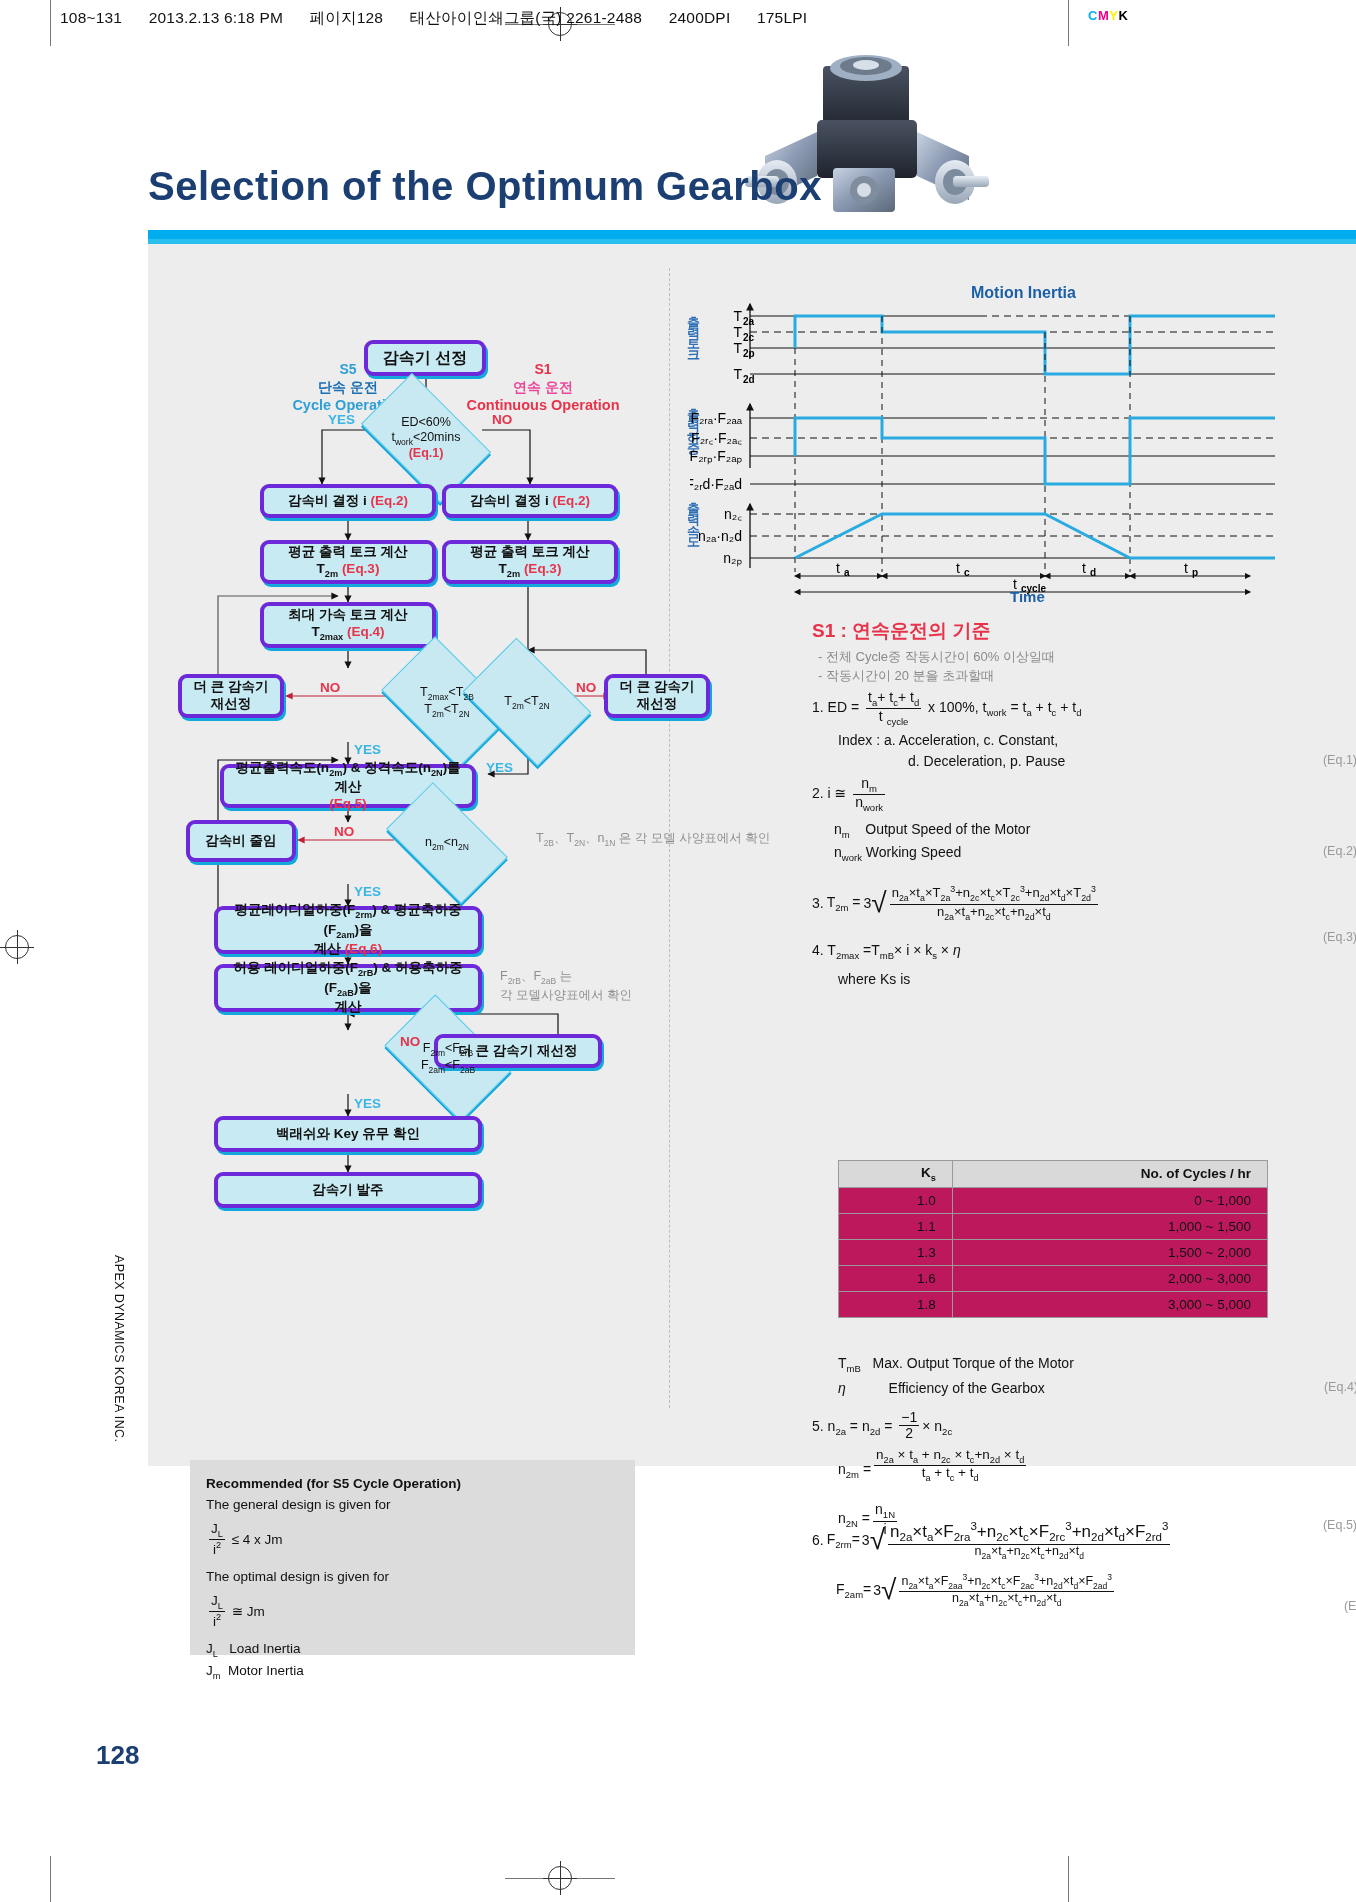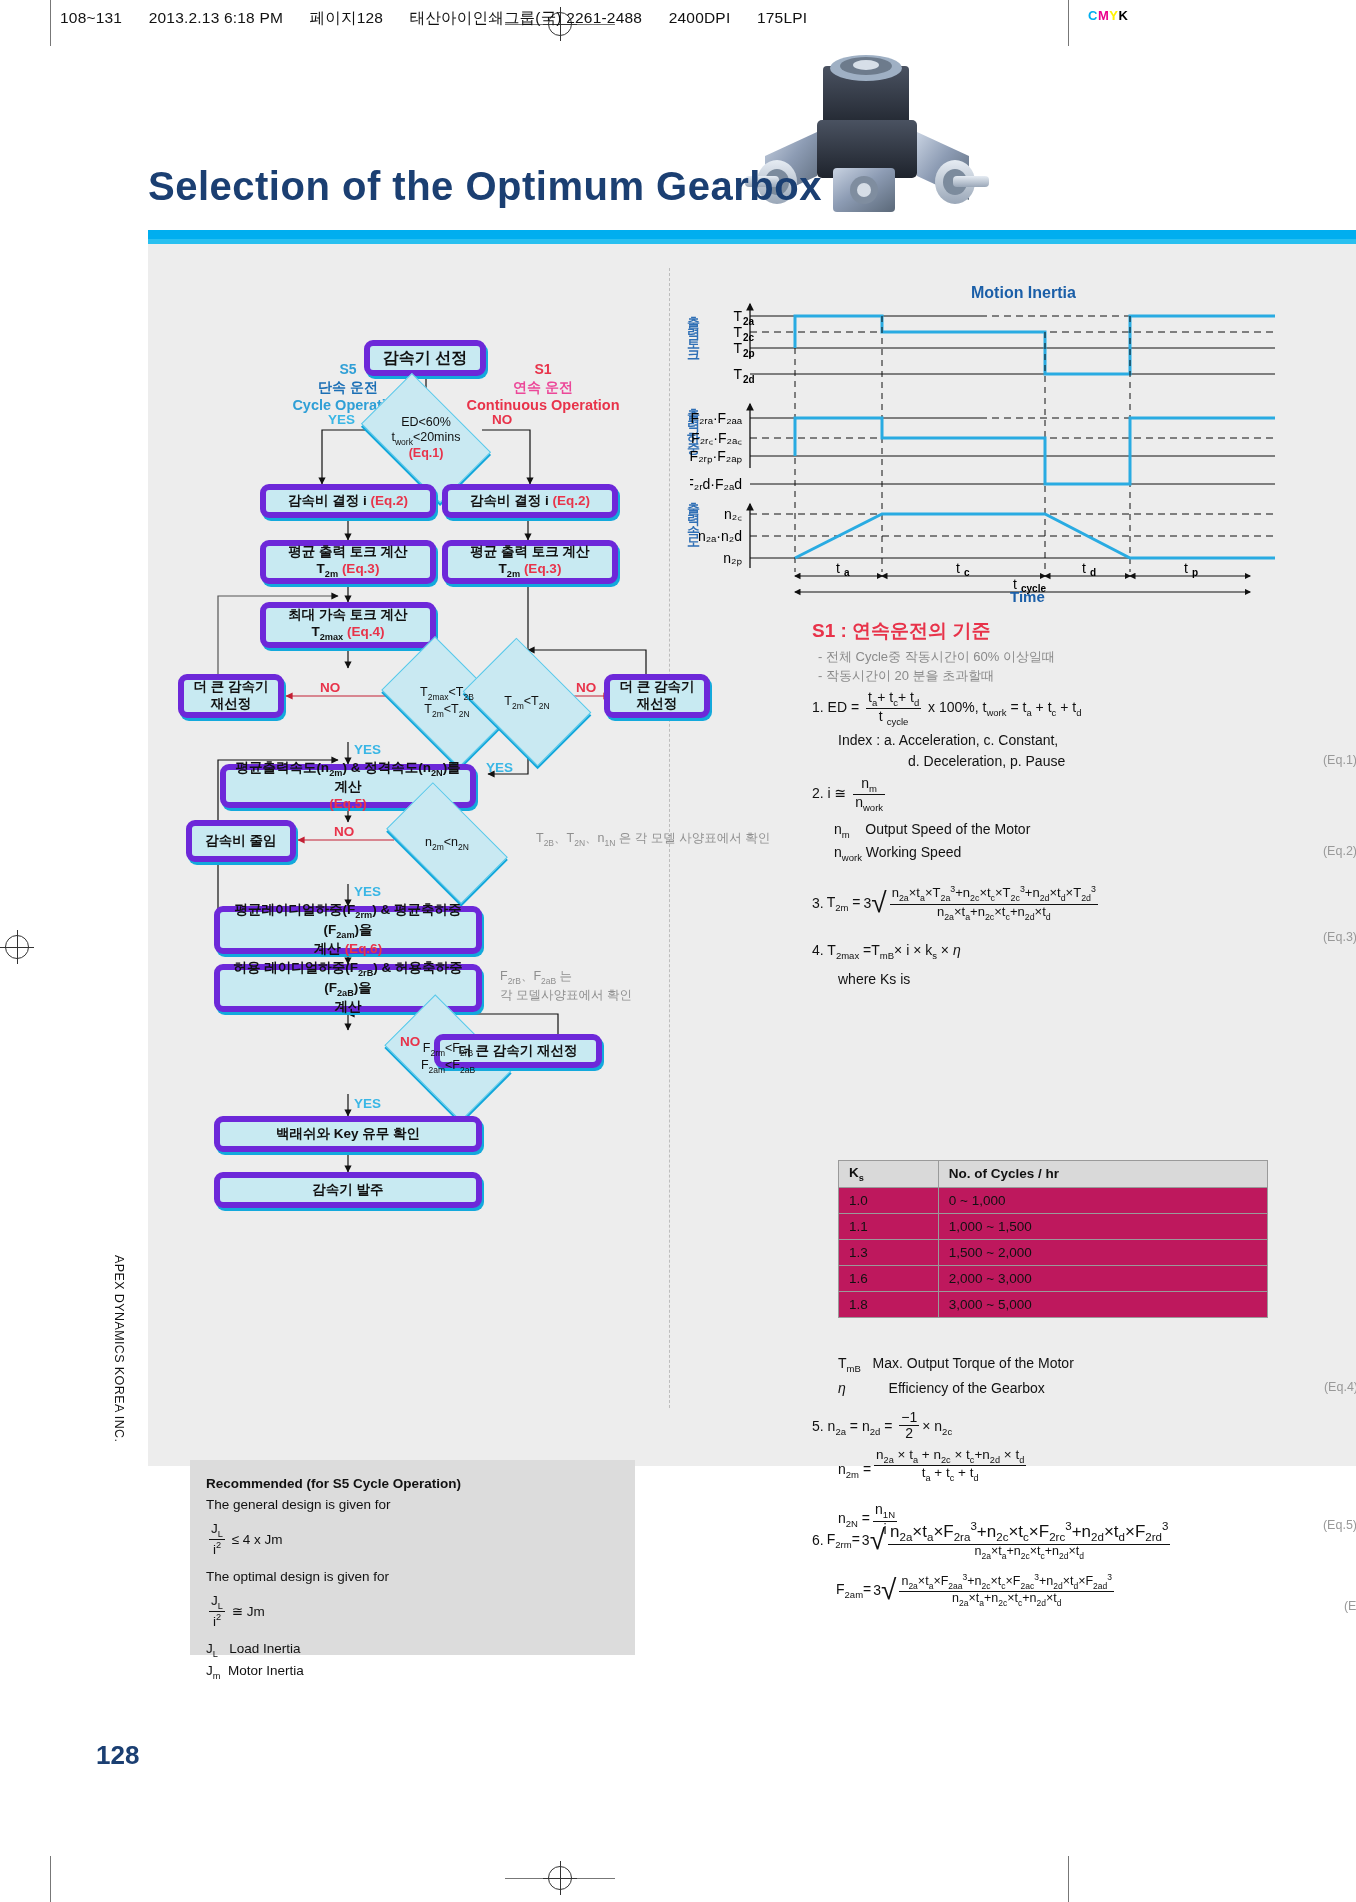--- a/index.html
+++ b/index.html
@@ -31,21 +31,21 @@
   .bluebar{position:absolute;left:148px;top:230px;width:1208px;height:9px;background:#00AEEF;}
   .bluebar2{position:absolute;left:148px;top:239px;width:1208px;height:5px;background:#29c0f0;}
   
   .gearbox{position:absolute;left:725px;top:48px;width:280px;height:185px;}
   
   .panel{position:absolute;left:148px;top:244px;width:1208px;height:1222px;background:#ededed;}
   .midrule{position:absolute;left:669px;top:268px;width:1px;height:1140px;
      border-left:1px dashed #bdbdbd;}
   
   .fc{position:absolute;left:148px;top:244px;width:520px;height:1220px;}
-  .node{position:absolute;background:#c8eaf2;border:6px solid #6d28d9;border-radius:9px;
+  .node{position:absolute;background:#c8eaf2;border:4px solid #6d28d9;border-radius:9px;
     box-shadow:2px 3px 0 #13a9dc;display:flex;align-items:center;justify-content:center;
     text-align:center;font-size:13.5px;font-weight:bold;color:#111;line-height:1.25;padding:3px 6px;}
   .node.big{font-size:16px;}
   .eq{color:#e8334a;font-weight:bold;}
   .dia{position:absolute;display:flex;align-items:center;justify-content:center;text-align:center;}
   .dia .shape{position:absolute;inset:0;background:#c9e9f2;
      transform:rotate(45deg);border:1px solid #56c8ea;
      box-shadow:2px 2px 0 #11a7db;}
   .dia .txt{position:relative;z-index:2;font-size:12.5px;line-height:1.2;color:#111;white-space:nowrap;}
   .lbl{position:absolute;font-size:13.5px;font-weight:bold;}
@@ -71,21 +71,21 @@
   .chartwrap{position:absolute;left:690px;top:296px;width:610px;height:300px;}
   .axlabel{position:absolute;font-size:13px;font-weight:bold;color:#2f6fb5;
     writing-mode:vertical-rl;text-orientation:upright;letter-spacing:-1px;}
   .timelbl{position:absolute;left:1010px;top:588px;font-size:15px;font-weight:bold;color:#1b5fa8;}
   .s1head{position:absolute;left:812px;top:618px;font-size:19px;font-weight:bold;color:#e8334a;}
   .s1sub{position:absolute;left:818px;top:648px;font-size:13px;color:#8a8a8a;line-height:1.45;}
   .eqs{position:absolute;left:812px;top:690px;width:545px;font-size:14px;line-height:1.5;}
   .eqn{position:relative;margin-bottom:6px;}
   .eqtag{color:#999;font-size:12.5px;position:absolute;right:0;}
   table.ks{position:absolute;left:838px;top:1160px;width:430px;border-collapse:collapse;font-size:13.5px;}
-  table.ks th, table.ks td{border:1px solid #9a9a9a;text-align:left;padding:4px 10px;height:26px;}
+  table.ks th, table.ks td{border:1px solid #9a9a9a;text-align:right;padding:4px 16px;height:26px;}
   table.ks th{background:#d9d9d9;font-weight:bold;}
   table.ks td{background:#be185d;}
   .rsign{display:inline-block;font-size:28px;line-height:.8;vertical-align:-8px;}
   
   .sidetext{position:absolute;left:112px;top:1255px;font-size:12.5px;letter-spacing:.4px;
     writing-mode:vertical-rl;color:#111;}
   .pageno{position:absolute;left:96px;top:1740px;font-size:26px;font-weight:bold;color:#1b3f72;}
 </style>
 </head>
 <body>

